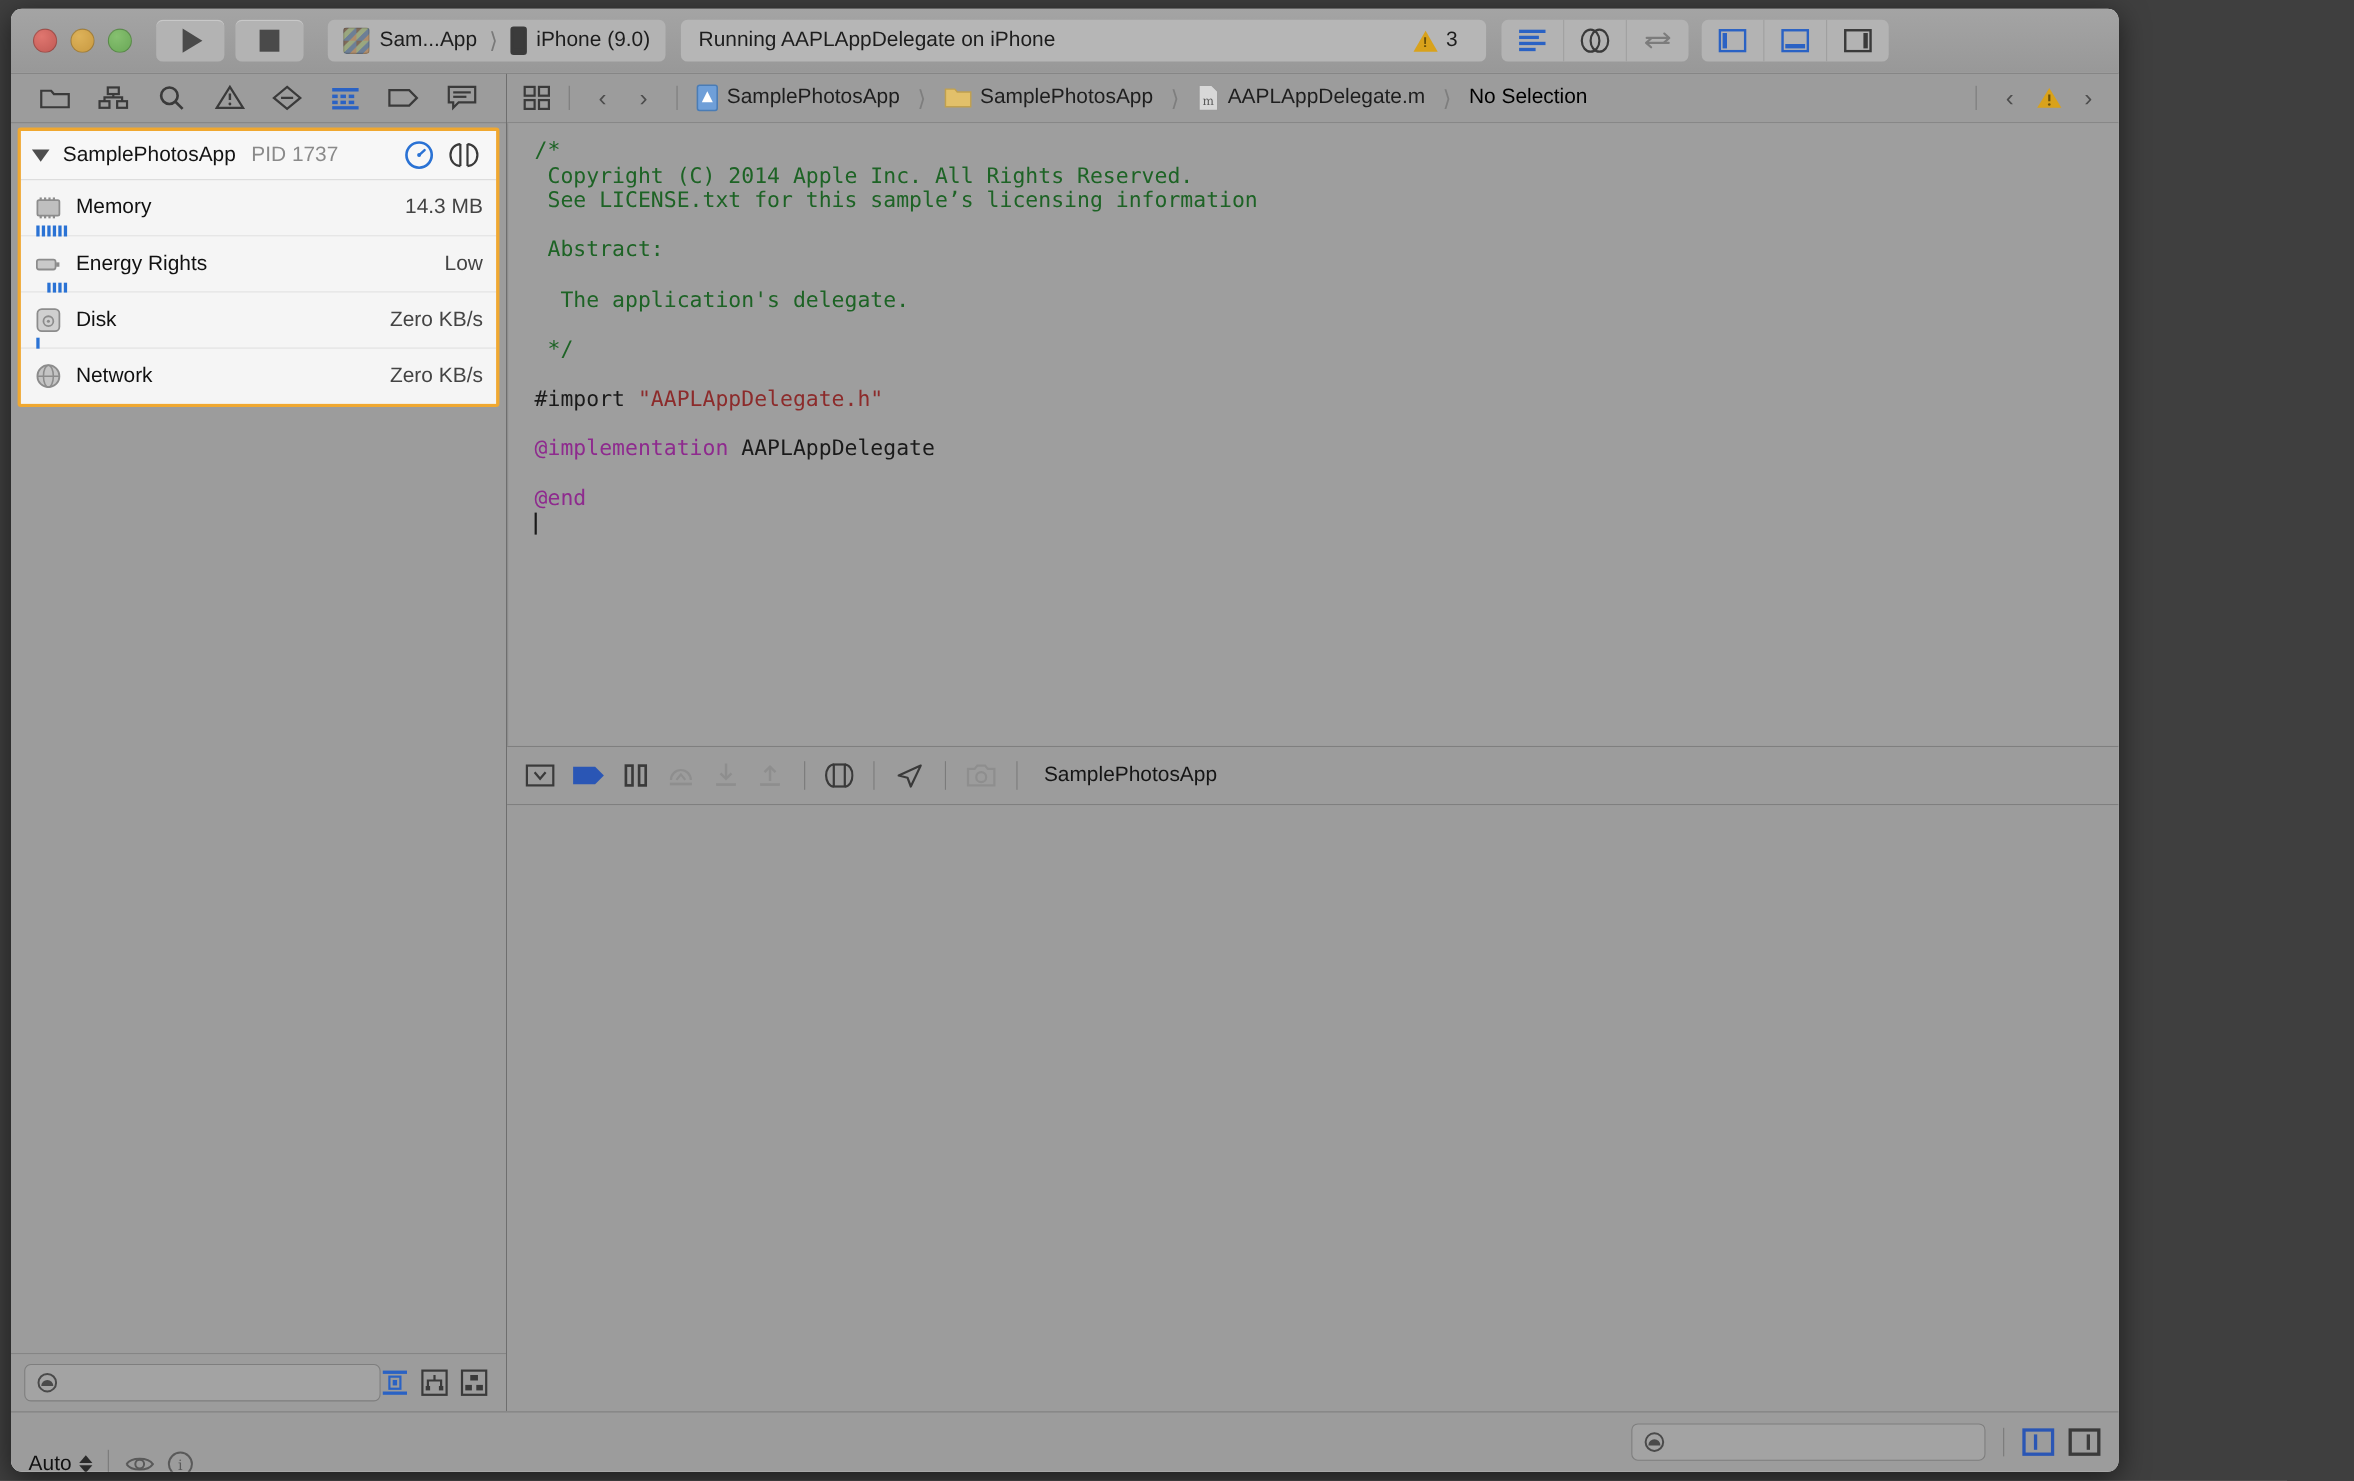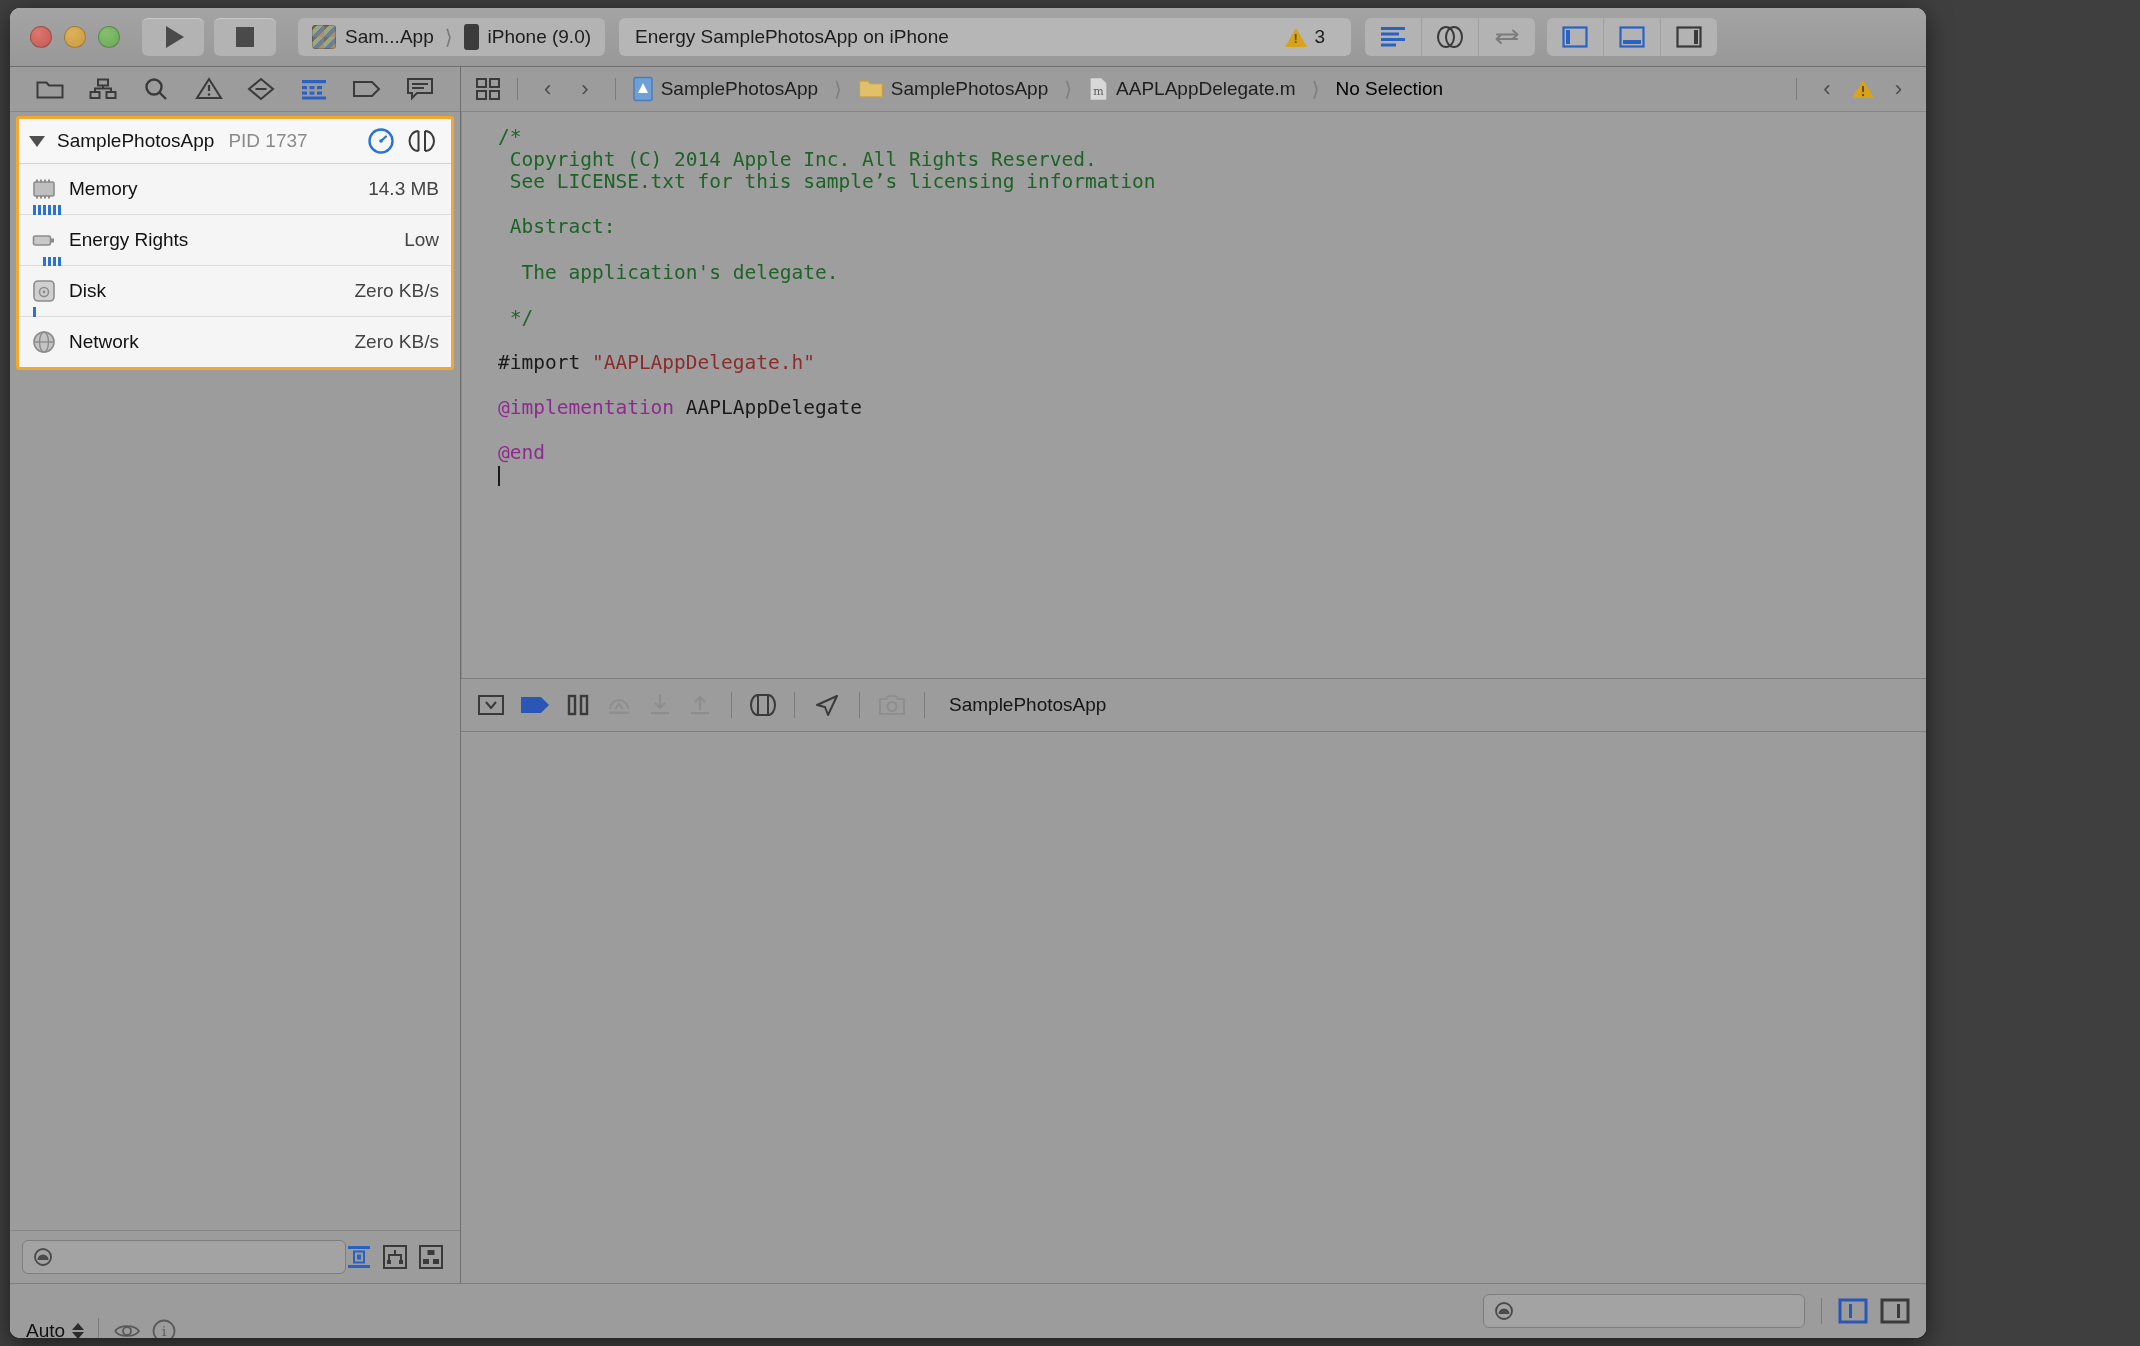--- a/index.html
+++ b/index.html
@@ -269,21 +269,21 @@
   #code {
     flex: 1;
     background: #9e9e9e;
     border-left: 1px solid #8a8a8a;
     padding: 14px 0 0 0;
     overflow: hidden;
     position: relative;
   }
   pre.src {
     margin: 0;
-    padding: 0 0 0 36px;
+    padding: 0 0 0 24px;
     font-family: "DejaVu Sans Mono", monospace;
     font-size: 19.5px;
     line-height: 22.6px;
     color: #1a1a1a;
     white-space: pre;
   }
   .c-comment { color: #1d6325; }
   .c-string  { color: #8c2b2b; }
   .c-pre     { color: #1a1a1a; }
   .c-keyword { color: #8e2a8e; }
@@ -361,21 +361,21 @@
 
     <div class="tb-scheme">
       <div class="appicon"></div>
       <span class="scheme-label">Sam...App</span>
       <span class="chev-sep">⟩</span>
       <div class="phoneicon"></div>
       <span class="scheme-label">iPhone (9.0)</span>
     </div>
 
     <div class="tb-status">
-      <span>Energy SamplePhotosApp on iPhone</span>
+      <span>Running AAPLAppDelegate on iPhone</span>
       <div class="tb-warn">
         <div class="warn-tri"></div>
         <span class="warn-count">3</span>
       </div>
     </div>
 
     <div class="tb-right">
       <div class="seg">
         <div>
           <svg class="ico" width="26" height="22" viewBox="0 0 26 22">

